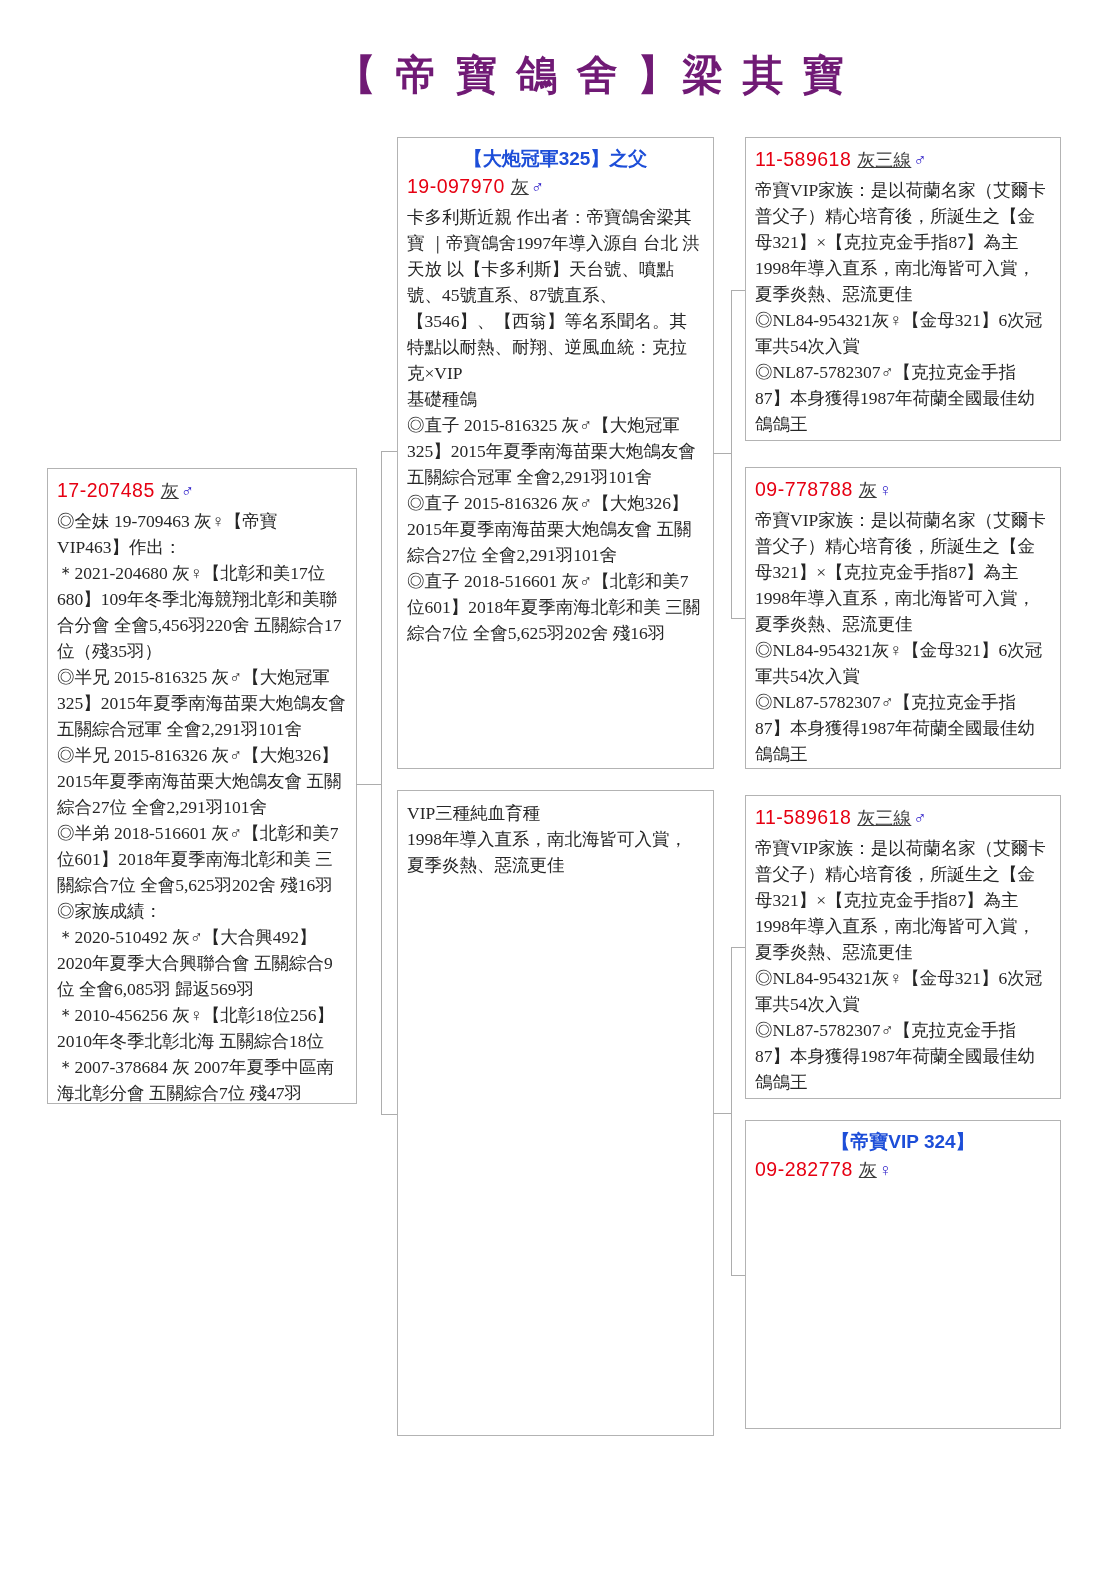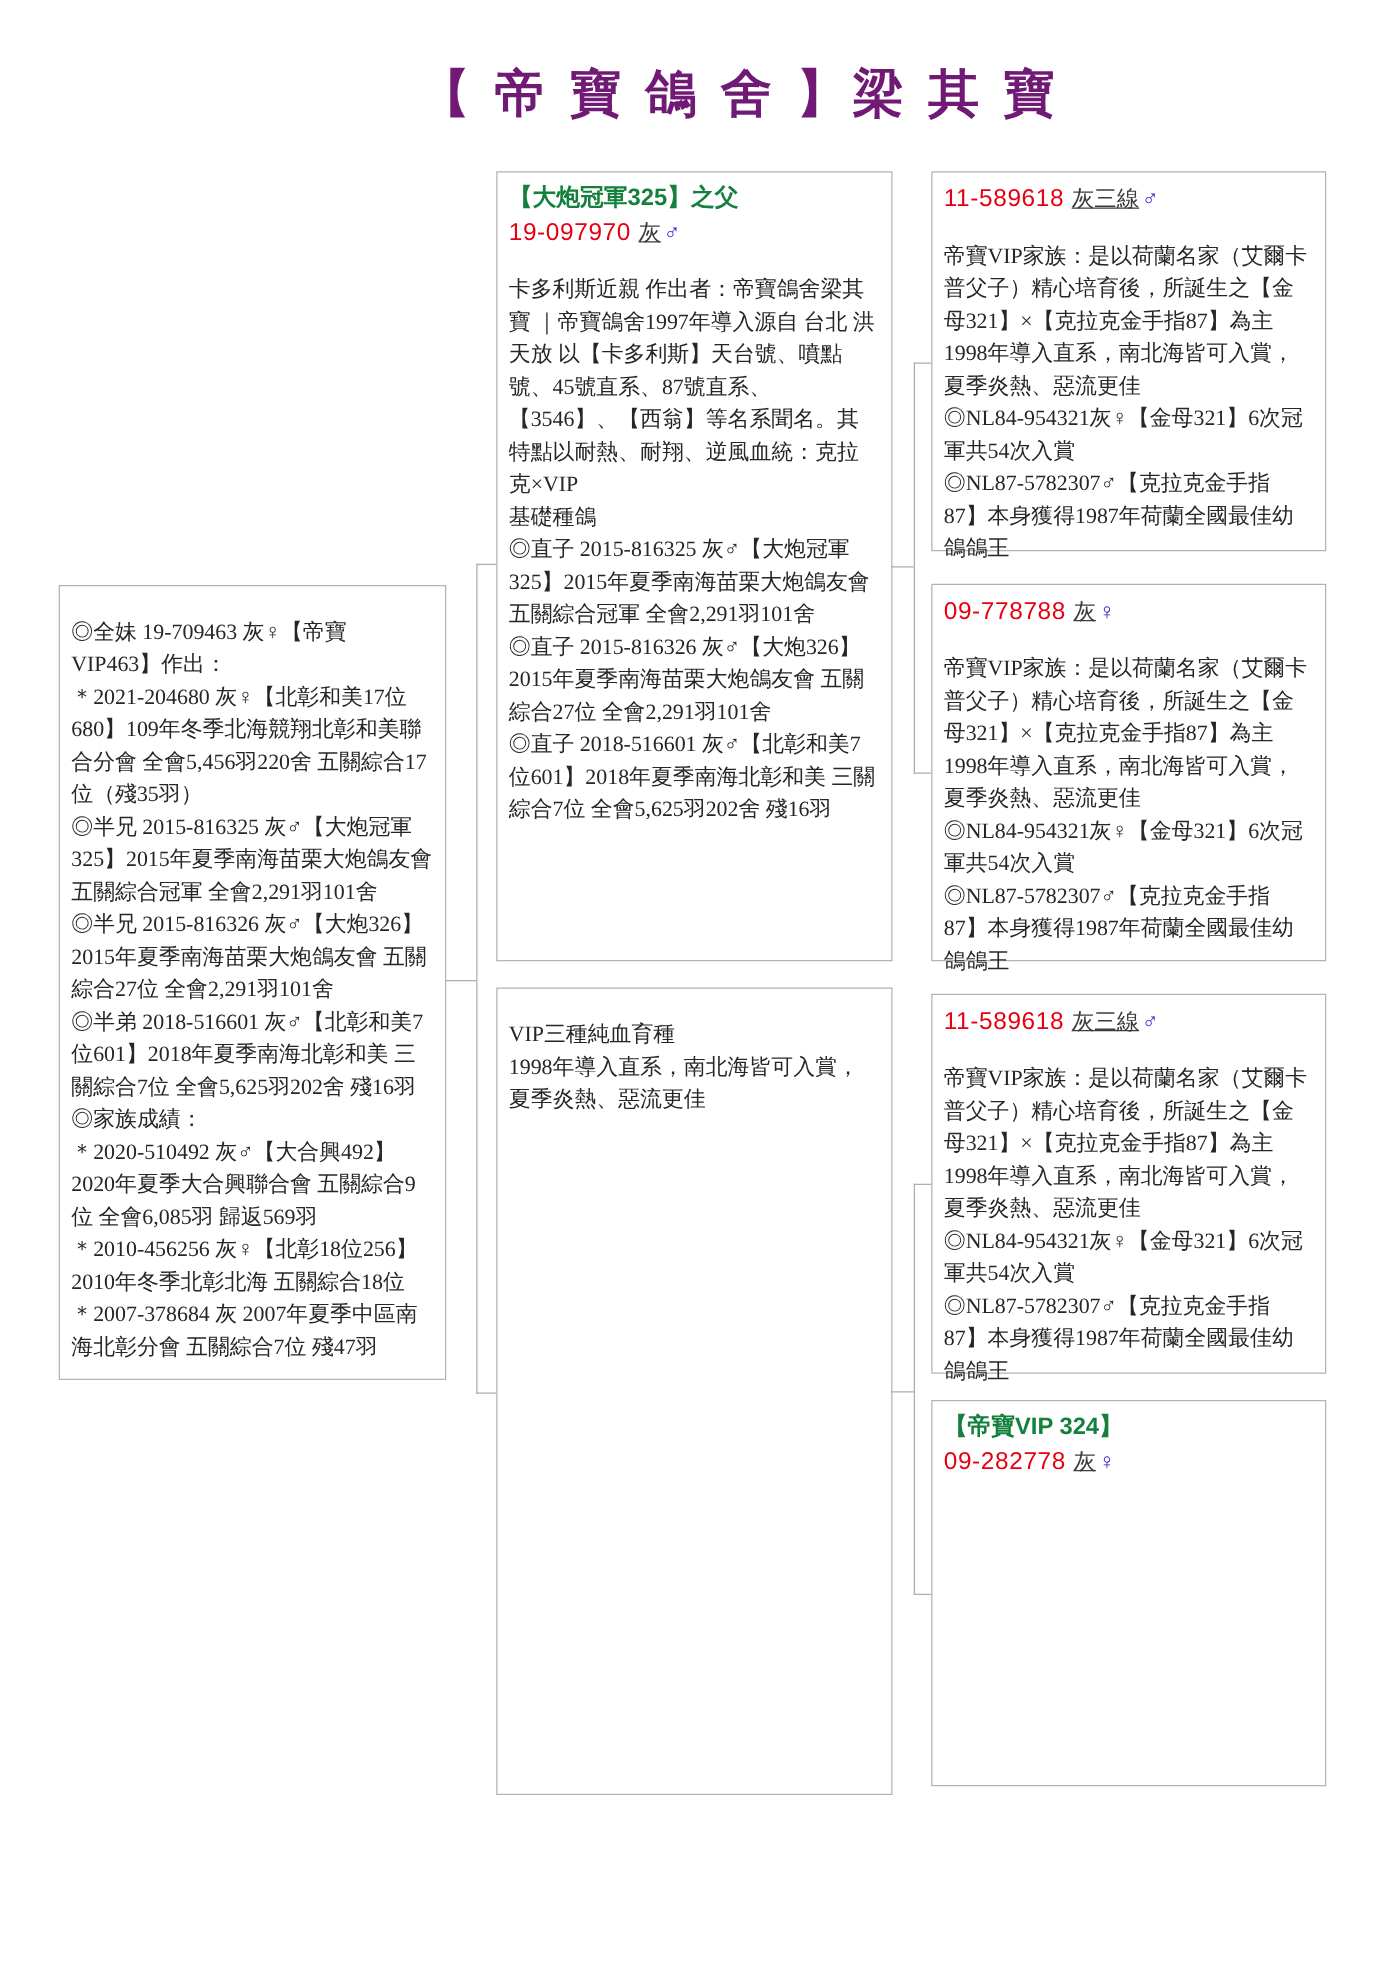--- a/index.html
+++ b/index.html
@@ -4,29 +4,29 @@
 <style>
   html,body{margin:0;padding:0;background:#ffffff;}
   .stage{position:relative;width:1111px;height:1571px;background:#ffffff;overflow:hidden;
          font-family:"Liberation Serif",serif;}
   .page-title{position:absolute;left:0;top:48px;width:100%;text-align:center;
               font-family:"Liberation Sans",sans-serif;font-weight:700;font-size:41px;
               letter-spacing:4px;color:#701a75;padding-left:36px;}
   .box{position:absolute;box-sizing:border-box;border:1px solid #b3b3b3;background:#fff;
        padding:7px 9px 0 9px;overflow:visible;}
   .box-title{font-family:"Liberation Sans",sans-serif;font-size:19px;font-weight:700;
-             color:#15803d;line-height:27px;}
+             color:#1d4ed8;line-height:27px;text-align:center;}
   .box-head{line-height:28px;white-space:nowrap;}
   .ring{font-family:"Liberation Sans",sans-serif;font-size:19.5px;color:#e60012;
         letter-spacing:0.5px;}
   .clr{font-family:"Liberation Serif",serif;font-size:18px;color:#3c3c3c;margin-left:6px;text-decoration:underline;}
   .sex{font-family:"Liberation Serif",serif;font-size:18px;color:#2a1ac8;font-weight:700;
        margin-left:2px;}
   .box-body{font-family:"Liberation Serif",serif;font-size:17.5px;line-height:26px;
-            color:#262626;white-space:pre-line;margin-top:16px;text-align:left;}
+            color:#262626;white-space:pre-line;margin-top:2px;text-align:left;}
   
   .pos-subject{left:47px;top:468px;width:310px;height:636px;}
   .pos-sire{left:397px;top:137px;width:317px;height:632px;}
   .pos-dam{left:397px;top:790px;width:317px;height:646px;}
   .pos-gp1{left:745px;top:137px;width:316px;height:304px;}
   .pos-gp2{left:745px;top:467px;width:316px;height:302px;}
   .pos-gp3{left:745px;top:795px;width:316px;height:304px;}
   .pos-gp4{left:745px;top:1120px;width:316px;height:309px;}
   
   .ln{position:absolute;background:#adadad;}
@@ -44,20 +44,23 @@
   .cC-b{left:731px;top:1275px;width:14px;height:1px;}
 </style>
 </head>
 <body>
 
 <div class="stage">
 
   <div class="page-title">【 帝 寶 鴿 舍 】梁 其 寶</div>
 
   <div class="box pos-subject">
+    <div class="box-head">
+      <span class="ring">17-207485</span><span class="clr">灰</span><span class="sex">♂</span>
+    </div>
     <div class="box-body">◎全妹 19-709463 灰♀【帝寶VIP463】作出：
 ＊2021-204680 灰♀【北彰和美17位680】109年冬季北海競翔北彰和美聯合分會 全會5,456羽220舍 五關綜合17位（殘35羽）
 ◎半兄 2015-816325 灰♂【大炮冠軍325】2015年夏季南海苗栗大炮鴿友會 五關綜合冠軍 全會2,291羽101舍
 ◎半兄 2015-816326 灰♂【大炮326】2015年夏季南海苗栗大炮鴿友會 五關綜合27位 全會2,291羽101舍
 ◎半弟 2018-516601 灰♂【北彰和美7位601】2018年夏季南海北彰和美 三關綜合7位 全會5,625羽202舍 殘16羽
 ◎家族成績：
 ＊2020-510492 灰♂【大合興492】2020年夏季大合興聯合會 五關綜合9位 全會6,085羽 歸返569羽
 ＊2010-456256 灰♀【北彰18位256】2010年冬季北彰北海 五關綜合18位
 ＊2007-378684 灰 2007年夏季中區南海北彰分會 五關綜合7位 殘47羽</div>
   </div>

